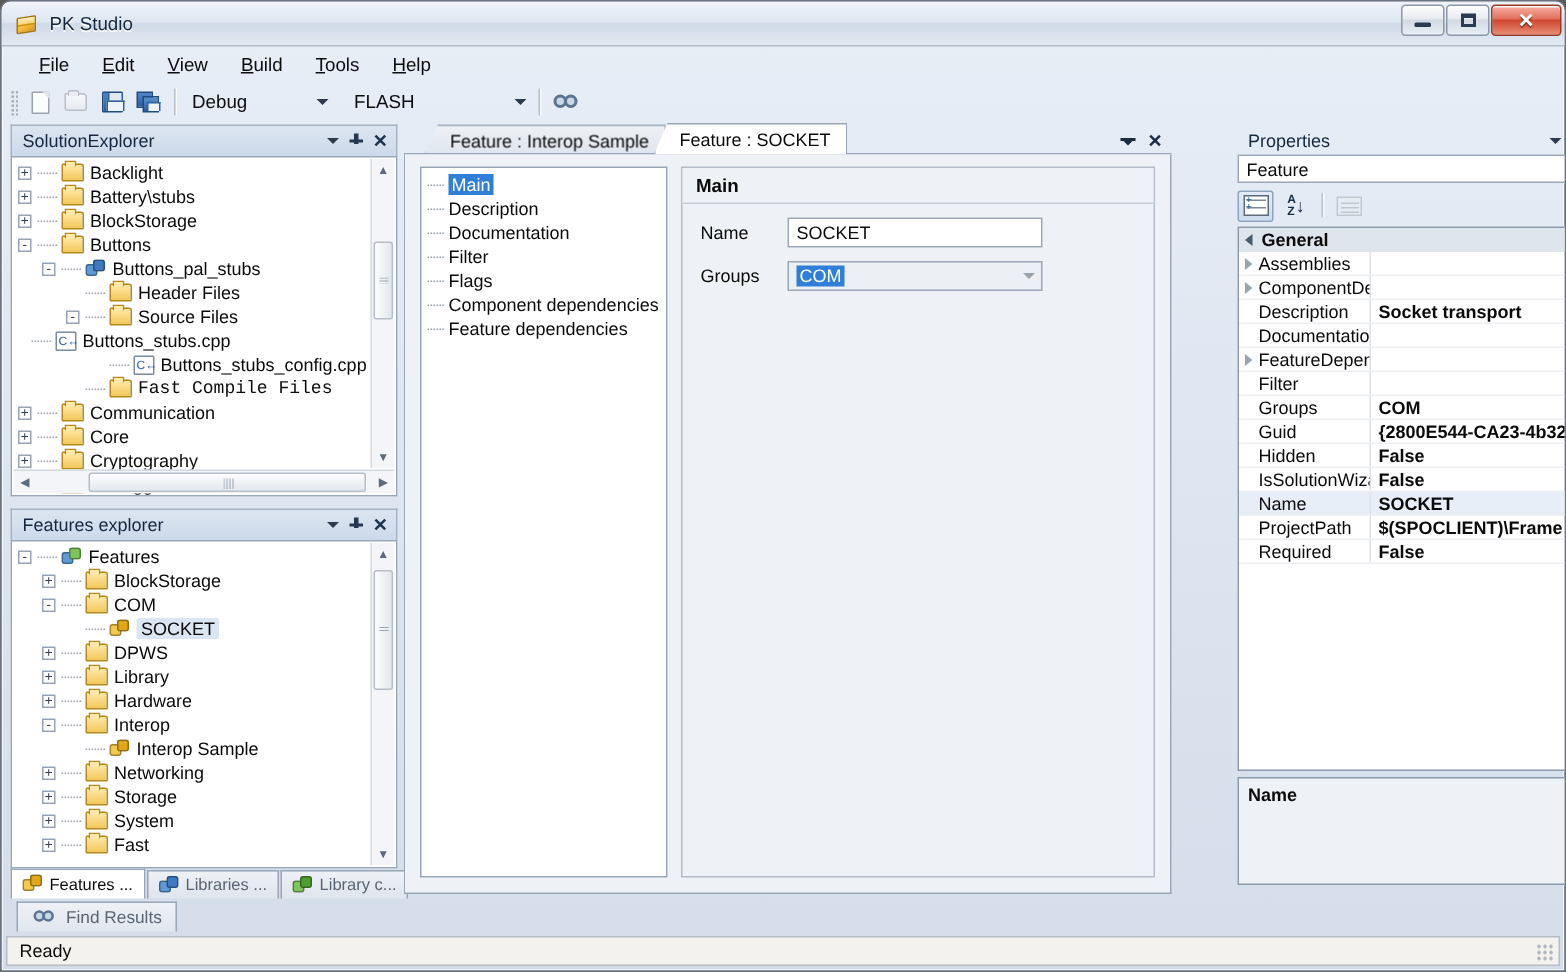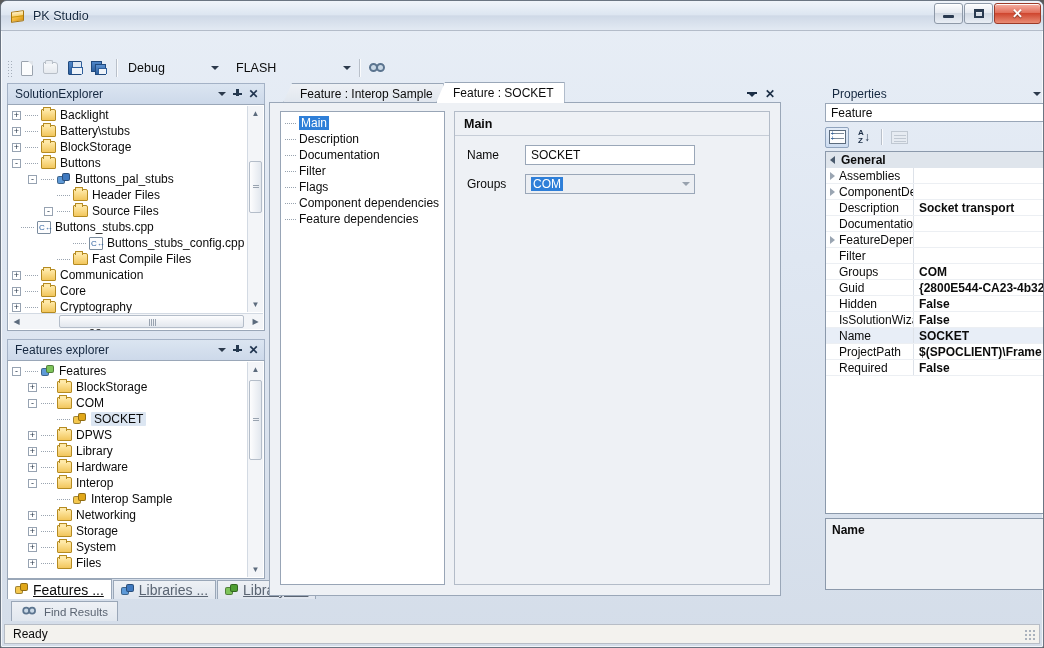--- a/index.html
+++ b/index.html
@@ -238,23 +238,23 @@
   #grid .vsb{ right:0;top:0;bottom:0; }
 
   #props-desc{
     position:absolute;left:2px;right:2px;bottom:6px;height:72px;background:#eef1f5;border:1px solid #8b99ab;
     padding:4px 6px; font-size:12px; font-weight:bold; color:#0b0b0b;
   }
 
   
   #dock-tabs{ position:absolute;left:6px;top:497px;width:258px;height:21px;display:flex;align-items:flex-end; }
   .dtab{
-    height:19px;display:flex;align-items:center;gap:4px;padding:0 7px;font-size:14px;
+    height:19px;display:flex;align-items:center;gap:4px;padding:0 7px;font-size:11px;
     border:1px solid #9aa7b8;border-bottom:none;background:linear-gradient(180deg,#eef1f5,#dfe5ee);
-    color:#5a6472; margin-right:1px; white-space:nowrap;text-decoration:underline;
+    color:#5a6472; margin-right:1px; white-space:nowrap;
   }
   .dtab.active{ background:#fff;color:#0b0b0b;height:20px; }
   .dtab .puz{ margin-right:0; }
 
   #findtab{ position:absolute;left:10px;top:520px;height:20px;display:flex;align-items:center;gap:5px;
     padding:0 9px;border:1px solid #9aa7b8;border-bottom:none;background:linear-gradient(180deg,#eef1f5,#e1e7ef);
     font-size:11.5px;color:#5a6472; }
 
   
   #statusbar{
@@ -281,20 +281,28 @@
         </div>
       <div class="wbtn">
           <span class="maxglyph"></span>
         </div>
       <div class="wbtn close">
           <span class="gm">✕</span>
         </div>
     </div>
   </div>
 
+  <div id="menubar">
+    <div class="menu-item"><u>F</u>ile</div>
+    <div class="menu-item"><u>E</u>dit</div>
+    <div class="menu-item"><u>V</u>iew</div>
+    <div class="menu-item"><u>B</u>uild</div>
+    <div class="menu-item"><u>T</u>ools</div>
+    <div class="menu-item"><u>H</u>elp</div>
+  </div>
 
   <div id="toolbar">
     <span class="grip"></span>
     <div class="tbtn">
         <span class="ic-new"></span>
       </div>
     <div class="tbtn">
         <span class="ic-open"></span>
       </div>
     <div class="tbtn">
@@ -391,21 +399,21 @@
               <span class="dots"></span>
               <span class="cpp"></span>
               <span>Buttons_stubs.cpp</span>
             </div>
             <div class="trow" style="padding-left: 52px;">
               <span class="exp none"></span>
               <span class="dots"></span>
               <span class="cpp"></span>
               <span>Buttons_stubs_config.cpp</span>
             </div>
-            <div class="trow" style="padding-left: 36px;">
+            <div class="trow" style="padding-left: 36px; font-family: Liberation Mono, monospace;">
               <span class="exp none"></span>
               <span class="dots"></span>
               <span class="fld"></span>
               <span>Fast Compile Files</span>
             </div>
             <div class="trow" style="padding-left: 4px;">
               <span class="exp">+</span>
               <span class="dots"></span>
               <span class="fld"></span>
               <span>Communication</span>
@@ -535,21 +543,21 @@
             <div class="trow" style="padding-left: 20px;">
               <span class="exp">+</span>
               <span class="dots"></span>
               <span class="fld"></span>
               <span>System</span>
             </div>
             <div class="trow" style="padding-left: 20px;">
               <span class="exp">+</span>
               <span class="dots"></span>
               <span class="fld"></span>
-              <span>Files</span>
+              <span>Fast</span>
             </div>
           </div>
         <div class="vsb">
           <div class="arrU">▲</div>
           <div class="thumb" style="top:18px;height:80px"></div>
           <div class="arrD">▼</div>
         </div>
       </div>
     </div>
 

